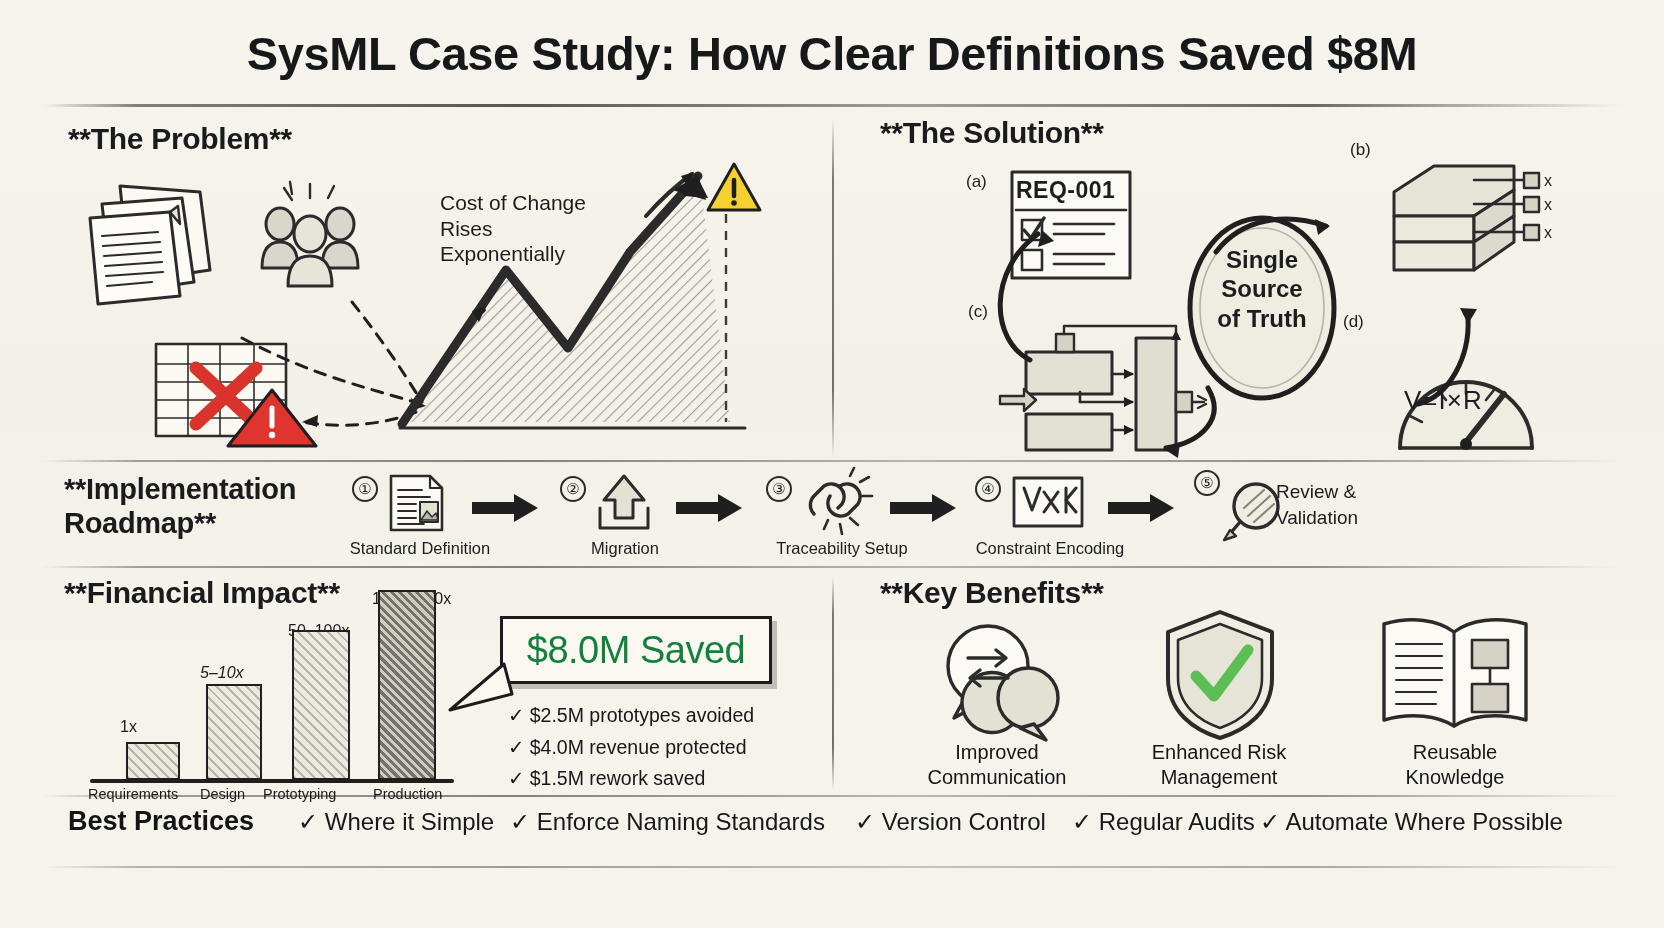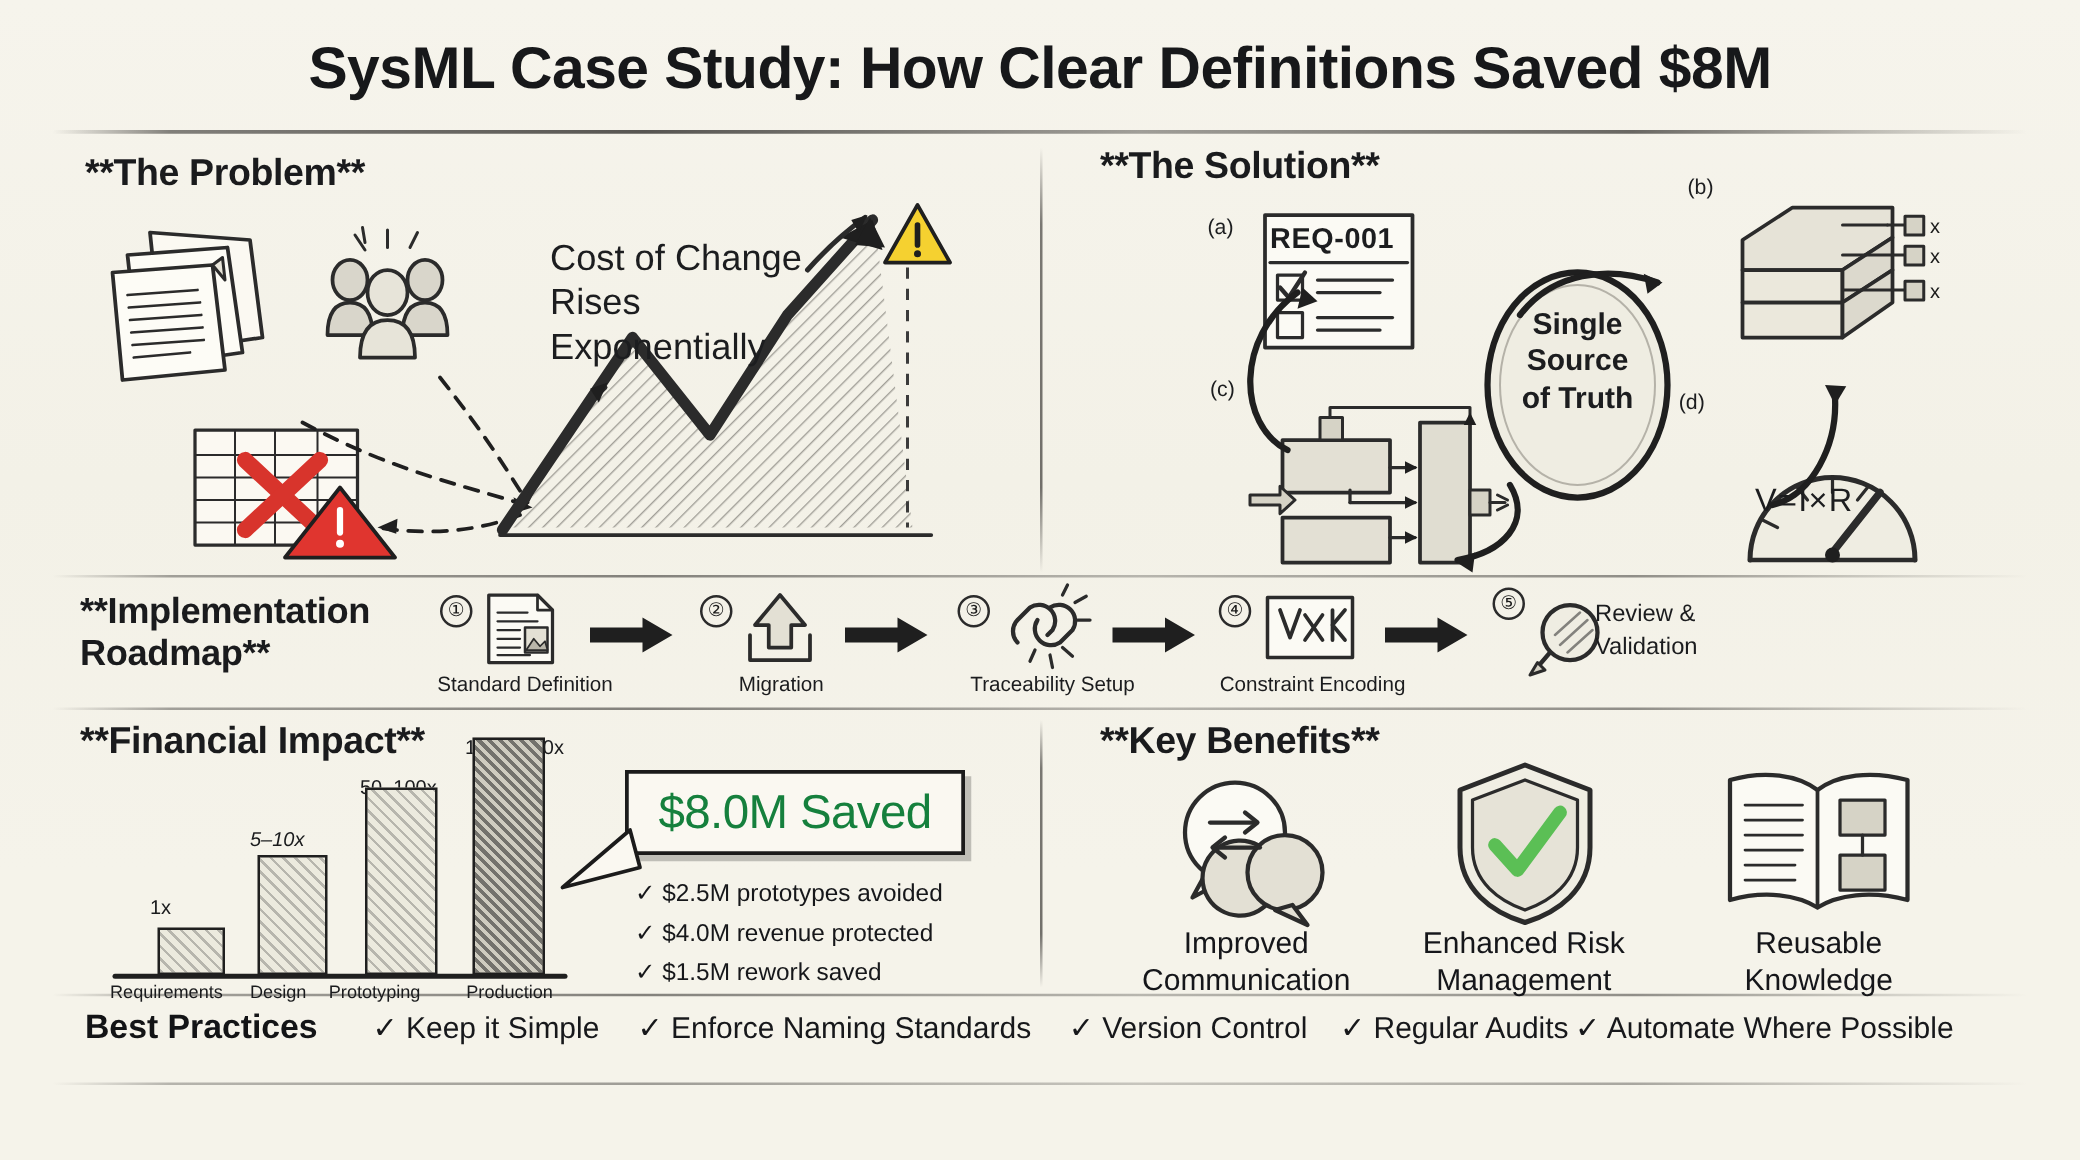--- a/index.html
+++ b/index.html
@@ -44,21 +44,21 @@
   }
 
   
   .sk-line { stroke:#2b2b2b; fill:none; stroke-linecap:round; stroke-linejoin:round; }
   svg { display:block; overflow: visible; }
 
   .cap {
     position:absolute; font-size:17px; color:#1c1d1f; text-align:center;
     line-height:1.22; white-space:nowrap;
   }
-  .cap.big { font-size:29px; }
+  .cap.big { font-size:21px; }
 
   
   .road-label {
     position:absolute; font-size:16.5px; color:#1b1c1e; text-align:center;
     white-space:nowrap;
   }
   .circ-num {
     position:absolute; width:26px; height:26px; border:2px solid #2b2b2b;
     border-radius:50%; font-size:15px; line-height:22px; text-align:center;
     color:#1b1b1b; font-weight:normal;
@@ -85,21 +85,21 @@
     position:absolute; border:3px solid #1b1b1b; background:#faf8f1;
     box-shadow: 5px 5px 0 rgba(30,30,30,.25);
     display:flex; align-items:center; justify-content:center;
   }
   .callout span { font-size:38px; font-weight:normal; color:#15803d; letter-spacing:-.5px; }
   .bullets { position:absolute; font-size:19.5px; color:#16171a; line-height:1.62; }
   .bullets div { white-space:nowrap; }
 
   
   .benefit-cap {
-    position:absolute; width:230px; text-align:center; font-size:24px;
+    position:absolute; width:230px; text-align:center; font-size:20px;
     color:#15161a; line-height:1.25;
   }
   
   .bp-title {
     position:absolute; left:68px; top:806px; font-size:27px;
     font-weight:bold; color:#131416; white-space:nowrap;
   }
   .bp-item {
     position:absolute; top:808px; font-size:24px; color:#17181b; white-space:nowrap;
   }
@@ -531,19 +531,19 @@
       <rect x="94" y="74" width="36" height="28" fill="#d6d3c6" stroke-width="2.6"></rect>
       <path d="M112 58 V74" stroke-width="2.6"></path>
     </g>
   </svg>
   <div class="benefit-cap" style="left:1340px; top:740px;">
     <div>Reusable</div>
     <div>Knowledge</div>
   </div>
 
   <div class="bp-title">Best Practices</div>
-  <div class="bp-item" style="left:298px;">✓ Keep it Simple</div>
+  <div class="bp-item" style="left:298px;">✓ Where it Simple</div>
   <div class="bp-item" style="left:510px;">✓ Enforce Naming Standards</div>
   <div class="bp-item" style="left:855px;">✓ Version Control</div>
   <div class="bp-item" style="left:1072px;">✓ Regular Audits</div>
   <div class="bp-item" style="left:1260px;">✓ Automate Where Possible</div>
 
 </div>
 
 </body></html>

